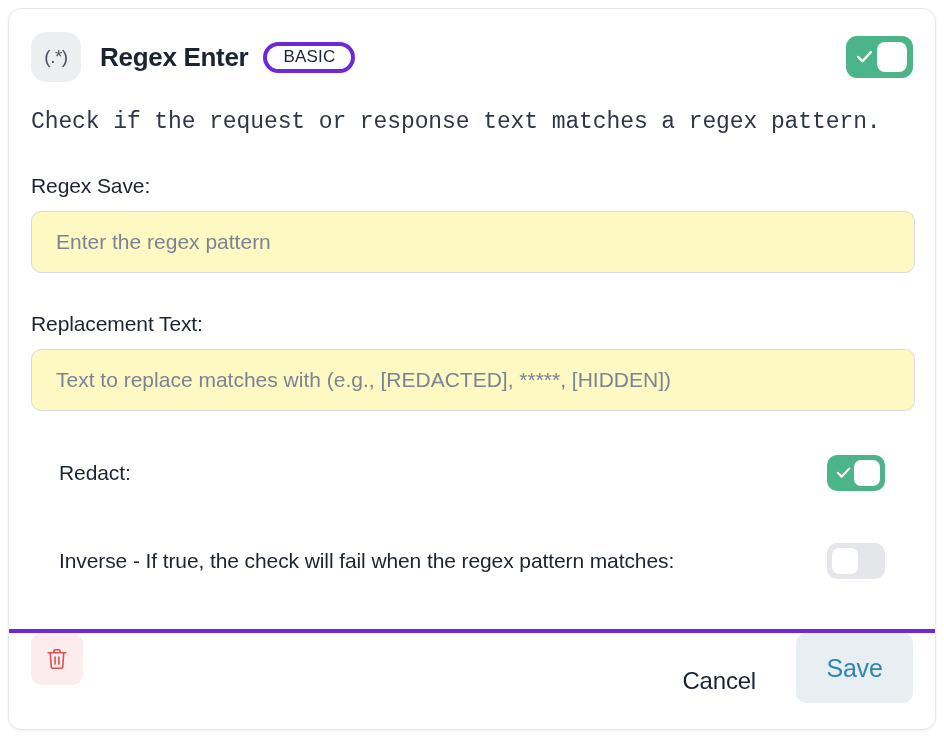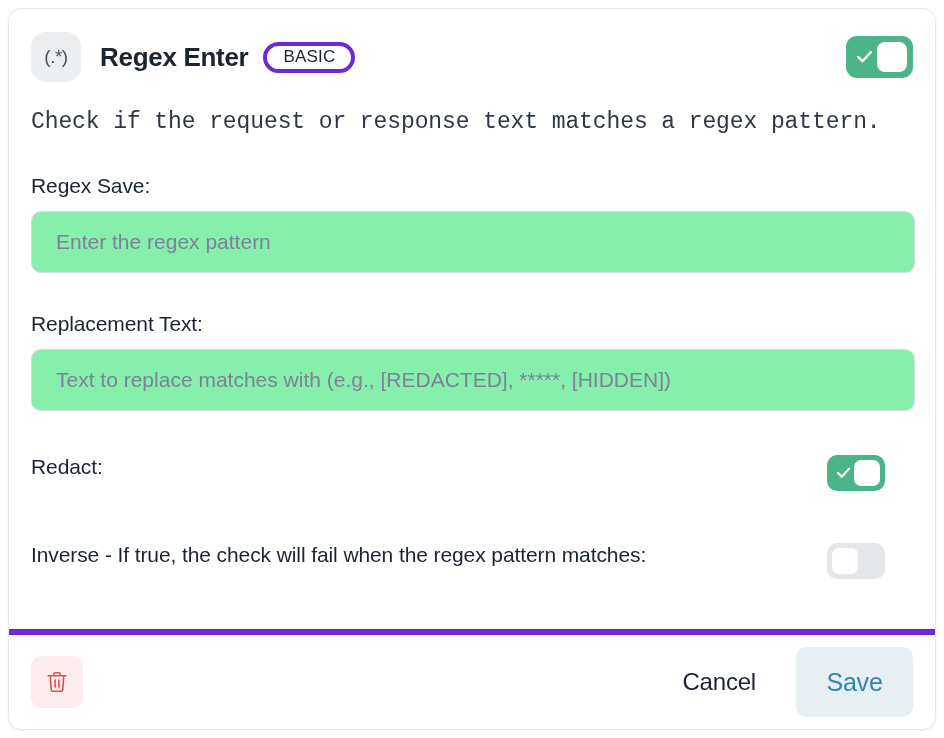--- a/index.html
+++ b/index.html
@@ -132,50 +132,51 @@
     color: #1b2432;
     letter-spacing: -0.1px;
   }
 
   .text-input {
     margin-top: 13px;
     width: 884px;
     height: 62px;
     border: 1px solid #d6dae0;
     border-radius: 10px;
-    background: #86efac;
+    background: #fef9c3;
     font-family: "Liberation Sans", sans-serif;
     font-size: 21px;
     color: #1b2432;
     padding: 0 24px;
     outline: none;
   }
   .text-input::placeholder { color: #7b8494; }
 
   
   .switch-row {
     display: flex;
+    align-items: center;
     justify-content: space-between;
     margin-top: 44px;
     padding-right: 28px;
+    margin-left: 28px;
   }
   .switch-row.second { margin-top: 52px; }
   .switch-row .switch-label {
     font-size: 21px;
     color: #1b2432;
     letter-spacing: -0.1px;
   }
 
   
   .footer {
     flex: 0 0 auto;
     height: 100px;
-    border-top: 6px solid #6d28d9;
-    display: flex;
-    align-items: center;
+    border-top: 4px solid #6d28d9;
+    display: flex;
     padding: 0 22px;
   }
 
   .delete-button {
     width: 52px;
     height: 52px;
     border-radius: 11px;
     background: #fdeced;
     border: none;
     display: flex;

